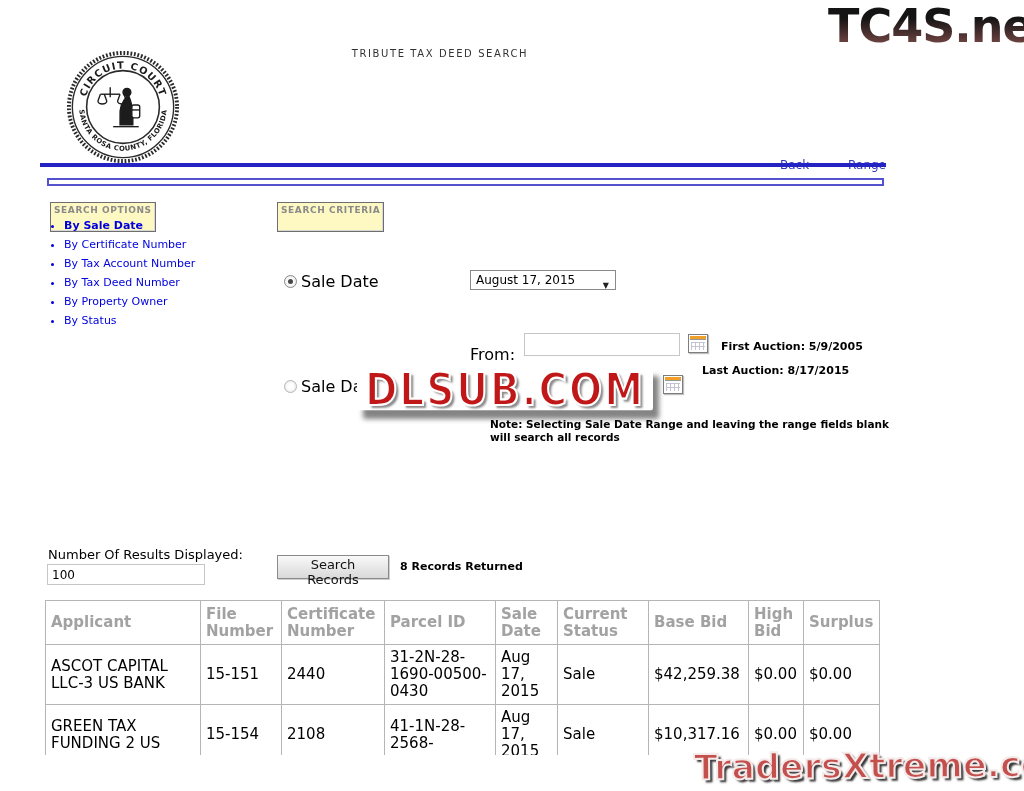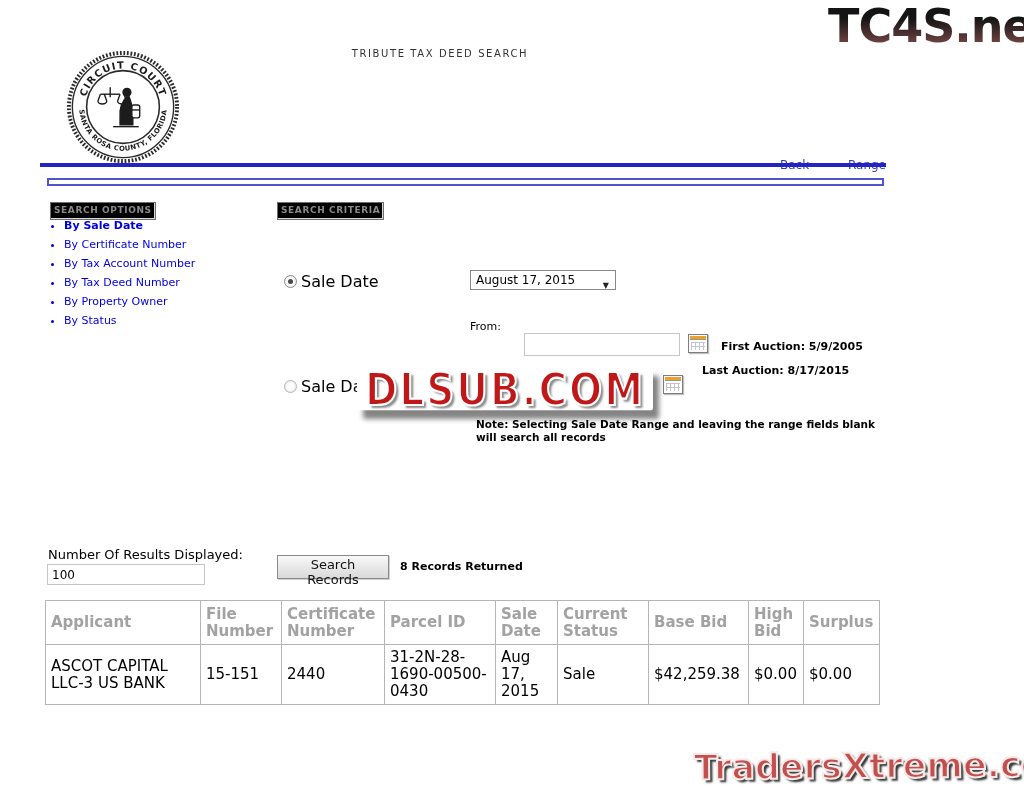--- a/index.html
+++ b/index.html
@@ -43,21 +43,21 @@
   .page-title{font-size:18.5px;color:#0a0a0a;}
   .page-subtitle{font-size:10px;letter-spacing:1.6px;color:#333;}
   .toplinks{left:780px;top:146px;width:106px;display:flex;justify-content:space-between;}
   .toplinks a{color:#3338bb;font-size:12px;text-decoration:none;cursor:pointer;margin-top:12px;}
   .rule-thick{left:40px;top:163px;width:846px;height:4px;background:#2424c4;}
   .rule-outline{left:47px;top:178px;width:833px;height:4px;background:#fff;border:2px solid #5353cf;}
 
   
   .sect-label{
     font-size:9px;font-weight:bold;letter-spacing:0.6px;color:#8a8a8a;
-    border:1px solid #6e6e6e;background:#000000;padding:2px 3px 4px 3px;
+    border:1px solid #6e6e6e;background:#fef9c3;padding:2px 3px 16px 3px;
     box-shadow:inset -1px -1px 0 #d8d8d8;
   }
   .lbl-options{left:50px;top:202px;}
   .lbl-criteria{left:277px;top:202px;}
 
   
   .nav-list{left:46px;top:216px;width:240px;margin:0;padding:0 0 0 18px;}
   .nav-list li{font-size:11px;line-height:19px;color:#0000dd;cursor:pointer;}
   .nav-list li.active{font-weight:bold;}
 
@@ -70,40 +70,40 @@
   .radio2{left:284px;top:380px;border-color:#b5b5b5;}
   .crit-label{font-size:16px;color:#000;}
   .lbl-saledate{left:301px;top:272px;}
   .lbl-salerange{left:301px;top:377px;}
 
   .fake-select{left:470px;top:270px;width:146px;height:20px;box-sizing:border-box;
     border:1px solid #8a8a8a;background:#fff;font-size:12px;line-height:18px;
     padding-left:5px;cursor:pointer;}
   .fake-select .arrow{position:absolute;right:6px;top:6px;font-size:8px;color:#222;}
 
-  .lbl-from{left:470px;top:320px;font-size:11px;}
+  .lbl-from{left:470px;top:345px;font-size:16px;}
   .inp{box-sizing:border-box;border:1px solid #c6c6c6;background:#fff;
     font-family:"DejaVu Sans","Liberation Sans",sans-serif;font-size:12px;padding:2px 4px;}
   .inp-from{left:524px;top:333px;width:156px;height:23px;}
 
   .cal{width:20px;height:19px;box-sizing:border-box;background:#fff;border:1px solid #7d7d7d;
     box-shadow:1px 1px 1px rgba(0,0,0,0.25);cursor:pointer;}
   .cal::before{content:"";position:absolute;left:1px;right:1px;top:1px;height:3px;
     background:#f0a028;border-bottom:1px solid #999;}
   .cal::after{content:"";position:absolute;left:2px;right:2px;top:7px;bottom:2px;
     background:
       repeating-linear-gradient(to right,#c3c3d3 0 1px,transparent 1px 4px),
       repeating-linear-gradient(to bottom,#c3c3d3 0 1px,transparent 1px 4px);}
   .cal1{left:688px;top:334px;}
   .cal2{left:663px;top:375px;}
 
   .bold-note{font-size:11px;font-weight:bold;color:#000;}
   .lbl-first{left:721px;top:340px;}
   .lbl-last{left:702px;top:364px;}
-  .note-block{left:476px;top:418px;width:405px;font-size:10.5px;font-weight:bold;line-height:1.22;}
+  .note-block{left:490px;top:418px;width:405px;font-size:10.5px;font-weight:bold;line-height:1.22;}
 
   
   .lbl-results{left:48px;top:547px;font-size:13px;}
   .inp-count{left:47px;top:564px;width:158px;height:21px;}
   .btn-search{left:277px;top:555px;width:112px;height:24px;
     background:linear-gradient(#f9f9f9,#d9d9d9);border:1px solid #8a8a8a;
     font-family:"DejaVu Sans","Liberation Sans",sans-serif;font-size:13px;color:#111;
     cursor:pointer;box-shadow:1px 1px 0 #cfcfcf;}
   .lbl-returned{left:400px;top:560px;font-size:11px;font-weight:bold;}
 
@@ -234,17 +234,28 @@
         <td>ASCOT CAPITAL LLC-3 US BANK</td>
         <td>15-151</td>
         <td>2440</td>
         <td>31-2N-28-1690-00500-0430</td>
         <td>Aug 17, 2015</td>
         <td>Sale</td>
         <td>$42,259.38</td>
         <td>$0.00</td>
         <td>$0.00</td>
       </tr>
+      <tr>
+        <td>GREEN TAX FUNDING 2 US</td>
+        <td>15-154</td>
+        <td>2108</td>
+        <td>41-1N-28-2568-</td>
+        <td>Aug 17, 2015</td>
+        <td>Sale</td>
+        <td>$10,317.16</td>
+        <td>$0.00</td>
+        <td>$0.00</td>
+      </tr>
     </tbody>
   </table>
 </div>
 
 <div class="abs wm-traders">TradersXtreme.com</div>
 
 </body></html>

